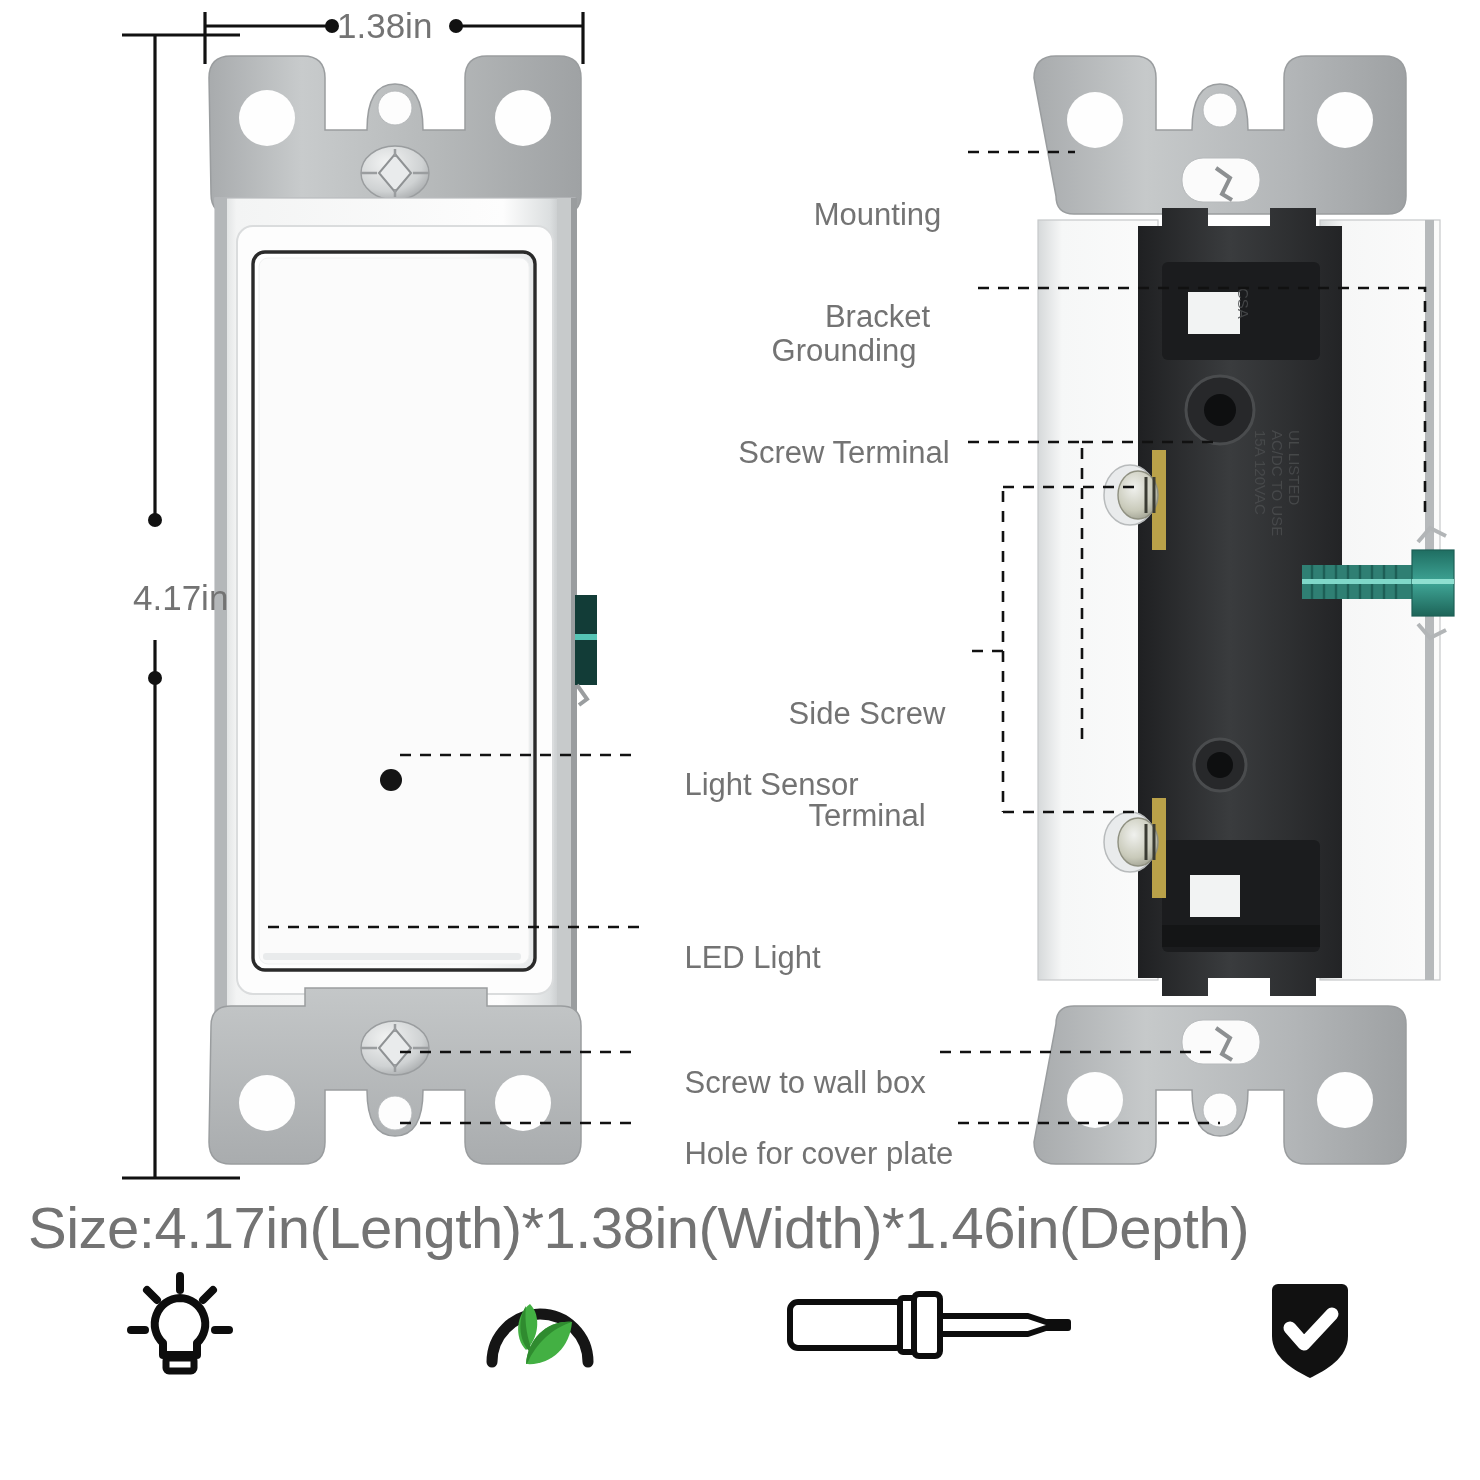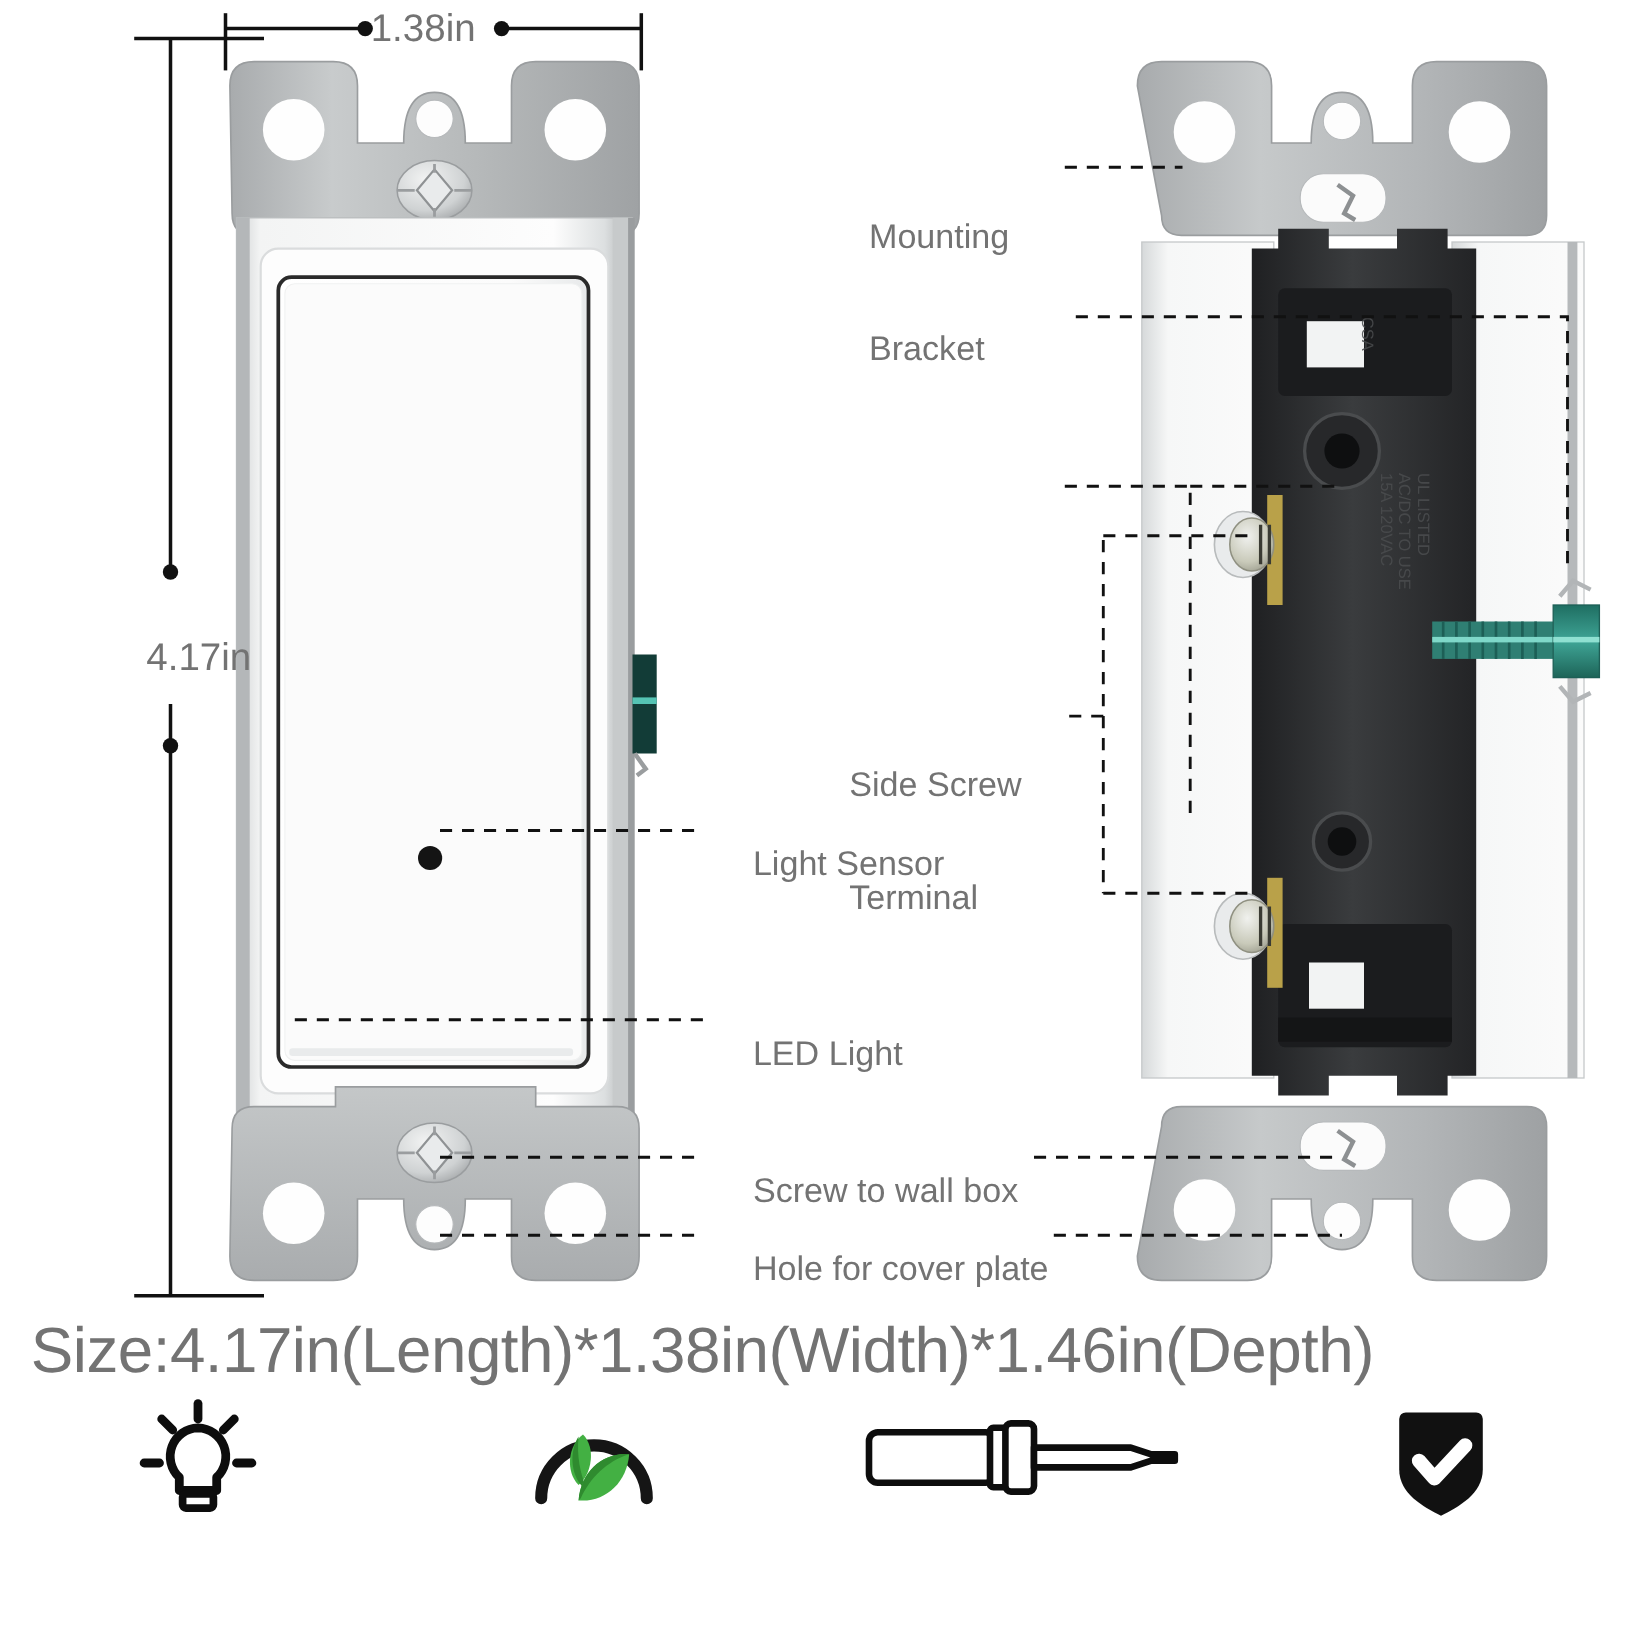--- a/index.html
+++ b/index.html
@@ -2,21 +2,21 @@
 <html><head>
 <meta charset="utf-8">
 <style>
   html,body{margin:0;padding:0;background:#ffffff;}
   body{width:1480px;height:1480px;position:relative;overflow:hidden;
        font-family:"Liberation Sans",sans-serif;color:#111;}
   .stage{position:absolute;inset:0;}
   .abs{position:absolute;}
   .txt{position:absolute;font-family:"Liberation Sans",sans-serif;color:#737373;
        line-height:1.12;white-space:pre;}
-  .callout{font-size:31px;text-align:left;}
+  .callout{font-size:31px;text-align:center;}
   .callout.c2{line-height:1.1;}
   .dimlabel{font-size:35px;}
   .sizeline{font-size:58px;letter-spacing:-0.5px;}
   .featlabel{font-size:40px;text-align:center;line-height:1.12;}
   svg{display:block;overflow:visible;}
   .dash{stroke:#111;stroke-width:2.6;fill:none;stroke-dasharray:11 9;}
   .solid{stroke:#111;stroke-width:3.2;fill:none;}
   .dot{fill:#111;}
 </style>
 </head>
@@ -248,20 +248,22 @@
     <path class="dash" d="M400 1123 H640"></path>
     <path class="dash" d="M958 1123 H1220"></path>
   </svg>
 
   <div class="txt callout c2" style="left:790px;top:130px;width:175px;">
     <div>Mounting</div>
     <div>Bracket</div>
   </div>
 
   <div class="txt callout c2" style="left:715px;top:266px;width:258px;">
+    <div>Grounding</div>
+    <div>Screw Terminal</div>
   </div>
 
 
   <div class="txt callout c2" style="left:772px;top:629px;width:190px;">
     <div>Side Screw</div>
     <div>Terminal</div>
   </div>
 
   <div class="txt callout" style="left:650px;top:733px;text-align:left;">
     <span>Light Sensor</span>

